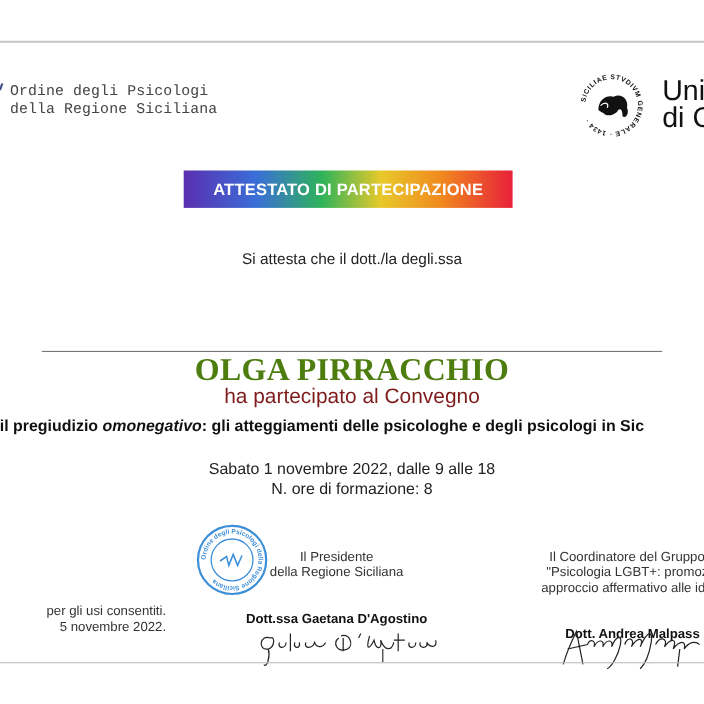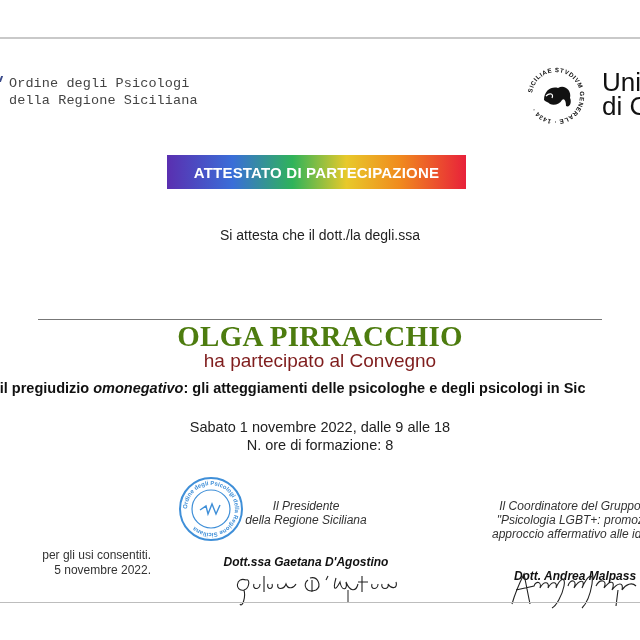--- a/index.html
+++ b/index.html
@@ -19,21 +19,21 @@
   .center { position:absolute; left:0; width:640px; text-align:center; white-space:nowrap; }
   .attesta { top:227px; font-size:14px; color:#222; }
   .name { top:272px; font-family:"Liberation Serif", serif; font-weight:bold; font-size:29px; color:#4d7c0f; letter-spacing:0.3px;margin-top:48px; }
   .nameline { position:absolute; left:38px; top:319px; width:564px; height:1px; background:#777; }
   .partecipato { top:350px; font-size:19px; color:#7f1d1d; }
   .title { position:absolute; top:380px; left:-18px; white-space:nowrap; font-weight:bold; font-size:14.5px; color:#111; }
   .title i { font-weight:bold; }
   .date { top:419px; font-size:14.5px; color:#222; }
   .hours { top:437px; font-size:14.5px; color:#222; }
   .stamp { position:absolute; left:178px; top:476px; width:66px; height:66px; }
-  .sig-block { position:absolute; text-align:center; white-space:nowrap; font-size:12px; line-height:14px; color:#333;font-style:italic; }
+  .sig-block { position:absolute; text-align:center; white-space:nowrap; font-size:12px; line-height:14px; color:#333; }
   .sig-block .bold { font-weight:bold; color:#111;margin-top:28px; }
   .pres { left:198px; top:499px; width:216px; }
   .coord { left:445px; top:499px; width:260px; }
   .usi { position:absolute; left:-4px; top:548px; font-size:12px; line-height:15px; color:#333; white-space:nowrap; text-align:right; width:155px; }
   .sig1 { position:absolute; left:232px; top:562px; width:180px; height:50px; }
   .sig2 { position:absolute; left:508px; top:560px; width:132px; height:52px; }
 </style>
 </head>
 <body>
 

